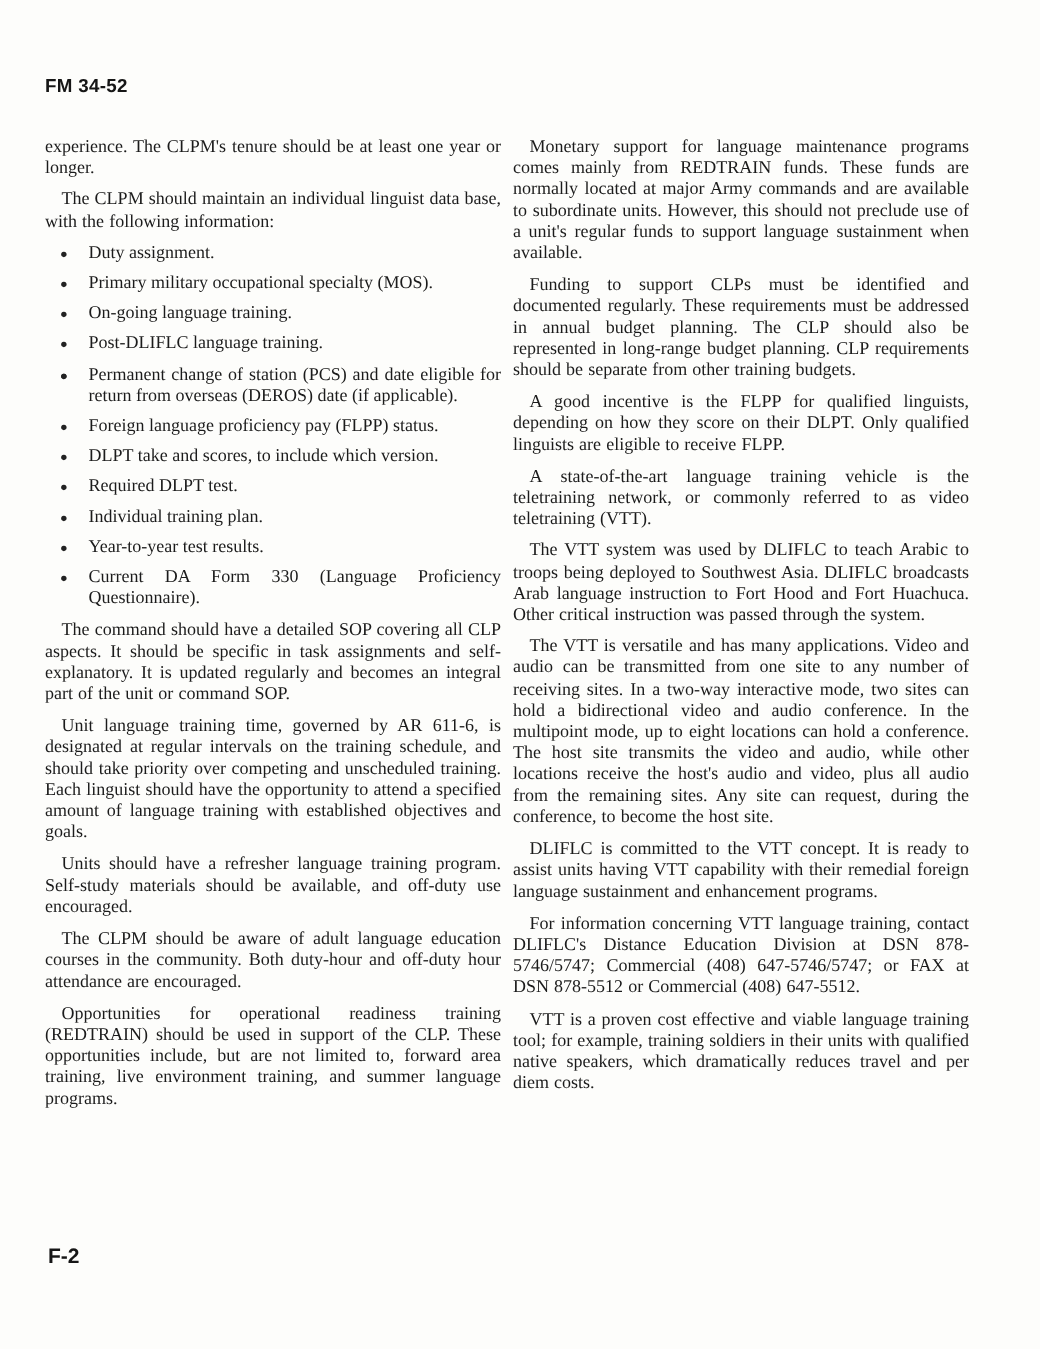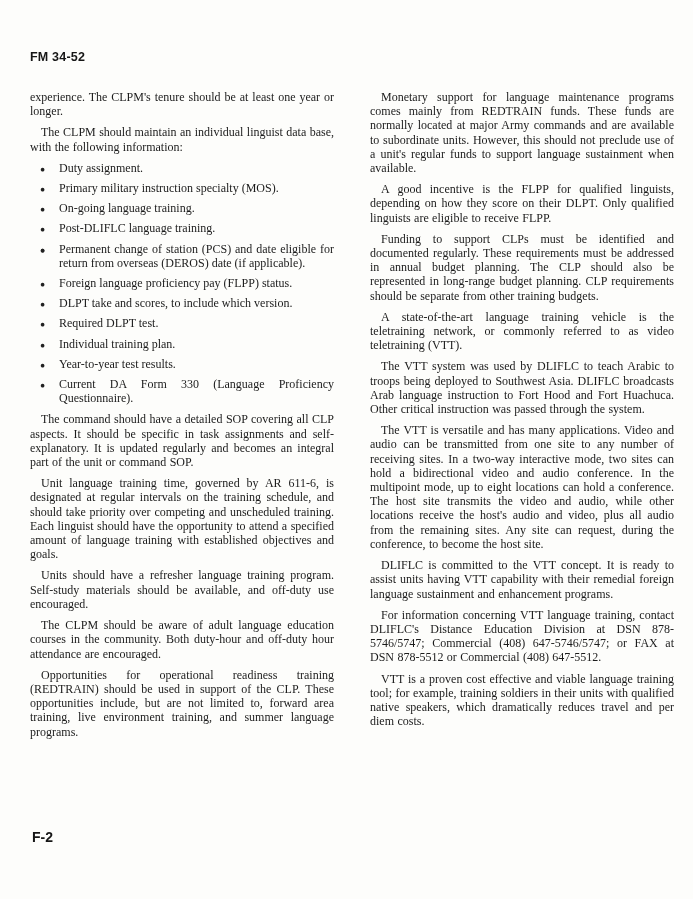--- a/index.html
+++ b/index.html
@@ -21,21 +21,21 @@
   }
   .fm-header {
     font-family: "Liberation Sans", sans-serif;
     font-weight: bold;
     font-size: 12.5px;
     letter-spacing: 0.2px;
     color: #161616;
   }
   .columns {
     display: flex;
-    gap: 36px;
+    gap: 8px;
     margin-top: 26px;
   }
   .col {
     width: 304px;
     flex: 0 0 304px;
   }
   .col p {
     font-size: 12px;
     line-height: 14.2px;
     text-align: justify;
@@ -85,21 +85,21 @@
   <div class="fm-header">FM 34-52</div>
 
   <div class="columns">
 
     <div class="col">
       <p class="no-indent">experience.  The CLPM's tenure should be at least one year or longer.</p>
       <p>The CLPM should maintain an individual linguist data base, with the following information:</p>
 
       <ul class="bullet-list">
         <li><span class="blt">●</span><span>Duty assignment.</span></li>
-        <li><span class="blt">●</span><span>Primary military instruction specialty (MOS).</span></li>
+        <li><span class="blt">●</span><span>Primary military occupational specialty (MOS).</span></li>
         <li><span class="blt">●</span><span>On-going language training.</span></li>
         <li><span class="blt">●</span><span>Post-DLIFLC language training.</span></li>
         <li><span class="blt">●</span></li>
         <li><span class="blt">●</span><span>Permanent change of station (PCS) and date eligible for return from overseas (DEROS) date (if applicable).</span></li>
         <li><span class="blt">●</span><span>Foreign language proficiency pay (FLPP) status.</span></li>
         <li><span class="blt">●</span><span>DLPT take and scores, to include which version.</span></li>
         <li><span class="blt">●</span><span>Required DLPT test.</span></li>
         <li><span class="blt">●</span><span>Individual training plan.</span></li>
         <li><span class="blt">●</span><span>Year-to-year test results.</span></li>
         <li><span class="blt">●</span><span>Current DA Form 330 (Language Proficiency Questionnaire).</span></li>
@@ -107,22 +107,22 @@
 
       <p>The command should have a detailed SOP covering all CLP aspects.  It should be specific in task assignments and self-explanatory.  It is updated regularly and becomes an integral part of the unit or command SOP.</p>
       <p>Unit language training time, governed by AR 611-6, is designated at regular intervals on the training schedule, and should take priority over competing and unscheduled training.  Each linguist should have the opportunity to attend a specified amount of language training with established objectives and goals.</p>
       <p>Units should have a refresher language training program.  Self-study materials should be available, and off-duty use encouraged.</p>
       <p>The CLPM should be aware of adult language education courses in the community.  Both duty-hour and off-duty hour attendance are encouraged.</p>
       <p>Opportunities for operational readiness training (REDTRAIN) should be used in support of the CLP.  These opportunities include, but are not limited to, forward area training, live environment training, and summer language programs.</p>
     </div>
 
     <div class="col">
       <p>Monetary support for language maintenance programs comes mainly from REDTRAIN funds.  These funds are normally located at major Army commands and are available to subordinate units.  However, this should not preclude use of a unit's regular funds to support language sustainment when available.</p>
+      <p>Funding to support CLPs must be identified and documented regularly.  These requirements must be addressed in annual budget planning.  The CLP should also be represented in long-range budget planning.  CLP requirements should be separate from other training budgets.</p>
       <p>A good incentive is the FLPP for qualified linguists, depending on how they score on their DLPT.  Only qualified linguists are eligible to receive FLPP.</p>
-      <p>Funding to support CLPs must be identified and documented regularly.  These requirements must be addressed in annual budget planning.  The CLP should also be represented in long-range budget planning.  CLP requirements should be separate from other training budgets.</p>
       <p>A state-of-the-art language training vehicle is the teletraining network, or commonly referred to as video teletraining (VTT).</p>
       <p>The VTT system was used by DLIFLC to teach Arabic to troops being deployed to Southwest Asia.  DLIFLC broadcasts Arab language instruction to Fort Hood and Fort Huachuca.  Other critical instruction was passed through the system.</p>
       <p>The VTT is versatile and has many applications. Video and audio can be transmitted from one site to any number of receiving sites.  In a two-way interactive mode, two sites can hold a bidirectional video and audio conference.  In the multipoint mode, up to eight locations can hold a conference.  The host site transmits the video and audio, while other locations receive the host's audio and video, plus all audio from the remaining sites. Any site can request, during the conference, to become the host site.</p>
       <p>DLIFLC is committed to the VTT concept.  It is ready to assist units having VTT capability with their remedial foreign language sustainment and enhancement programs.</p>
       <p>For information concerning VTT language training, contact DLIFLC's Distance Education Division at DSN 878-5746/5747; Commercial (408) 647-5746/5747; or FAX at DSN 878-5512 or Commercial (408) 647-5512.</p>
       <p>VTT is a proven cost effective and viable language training tool; for example, training soldiers in their units with qualified native speakers, which dramatically reduces travel and per diem costs.</p>
     </div>
 
   </div>
 

